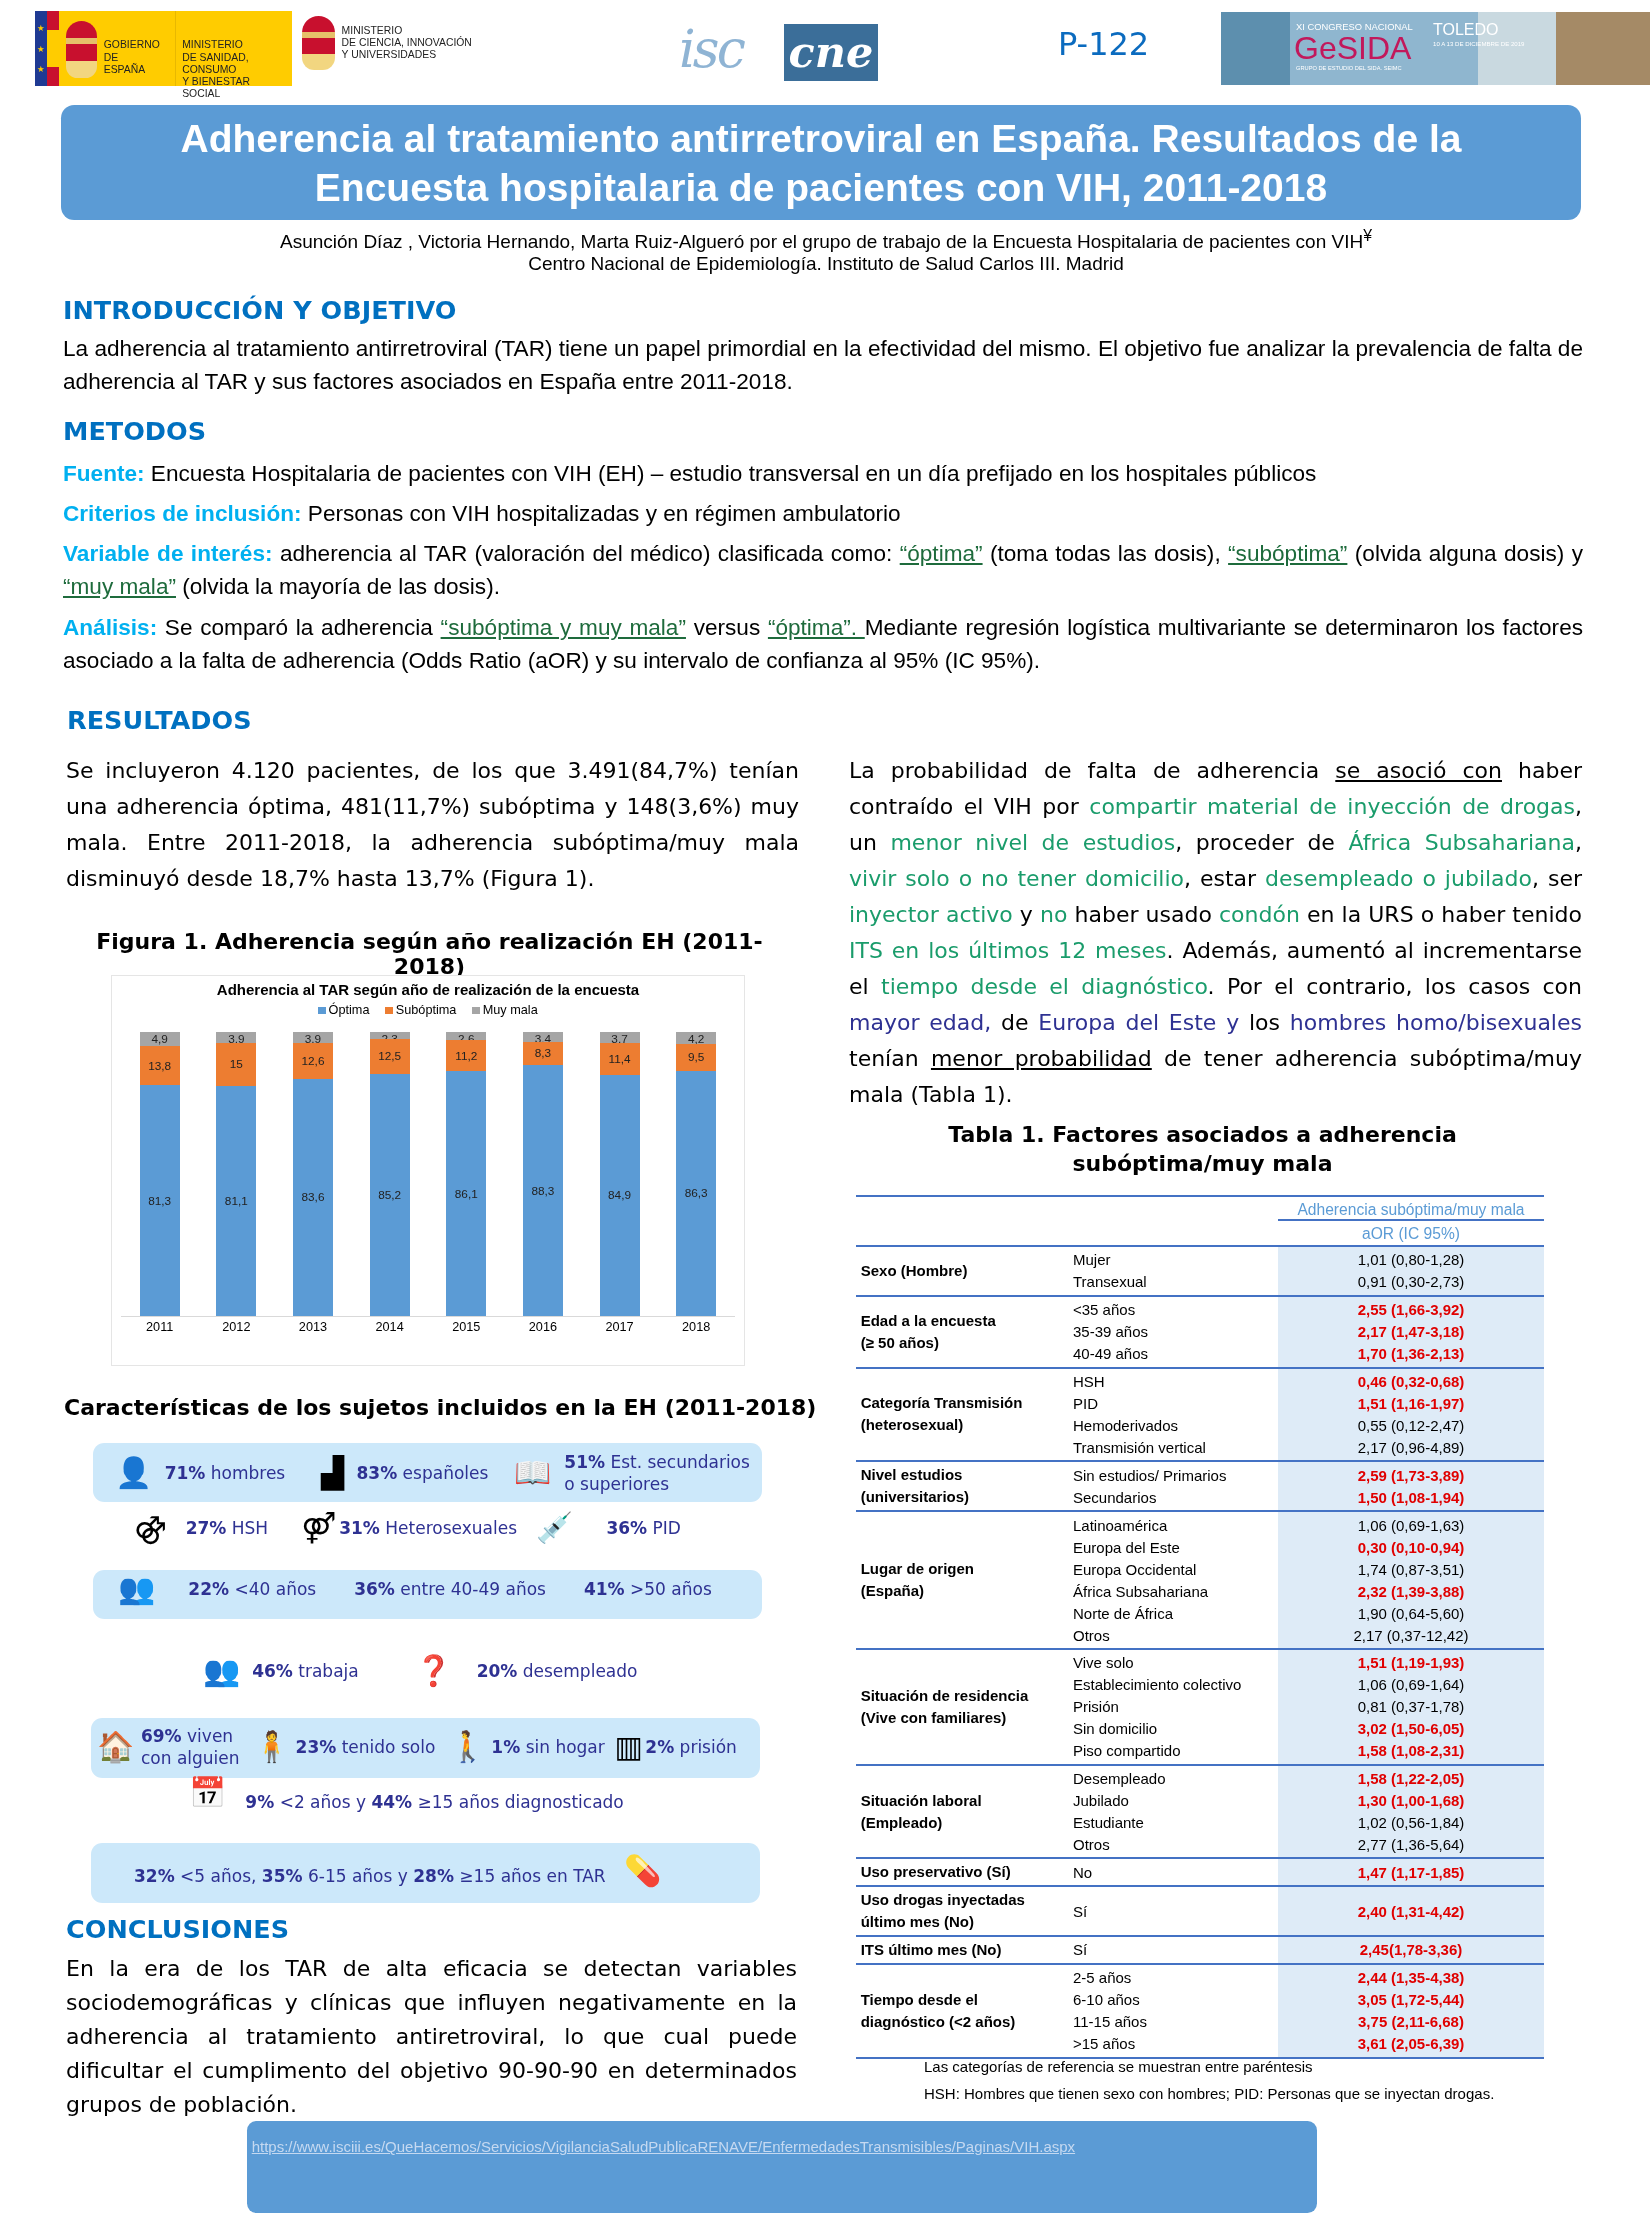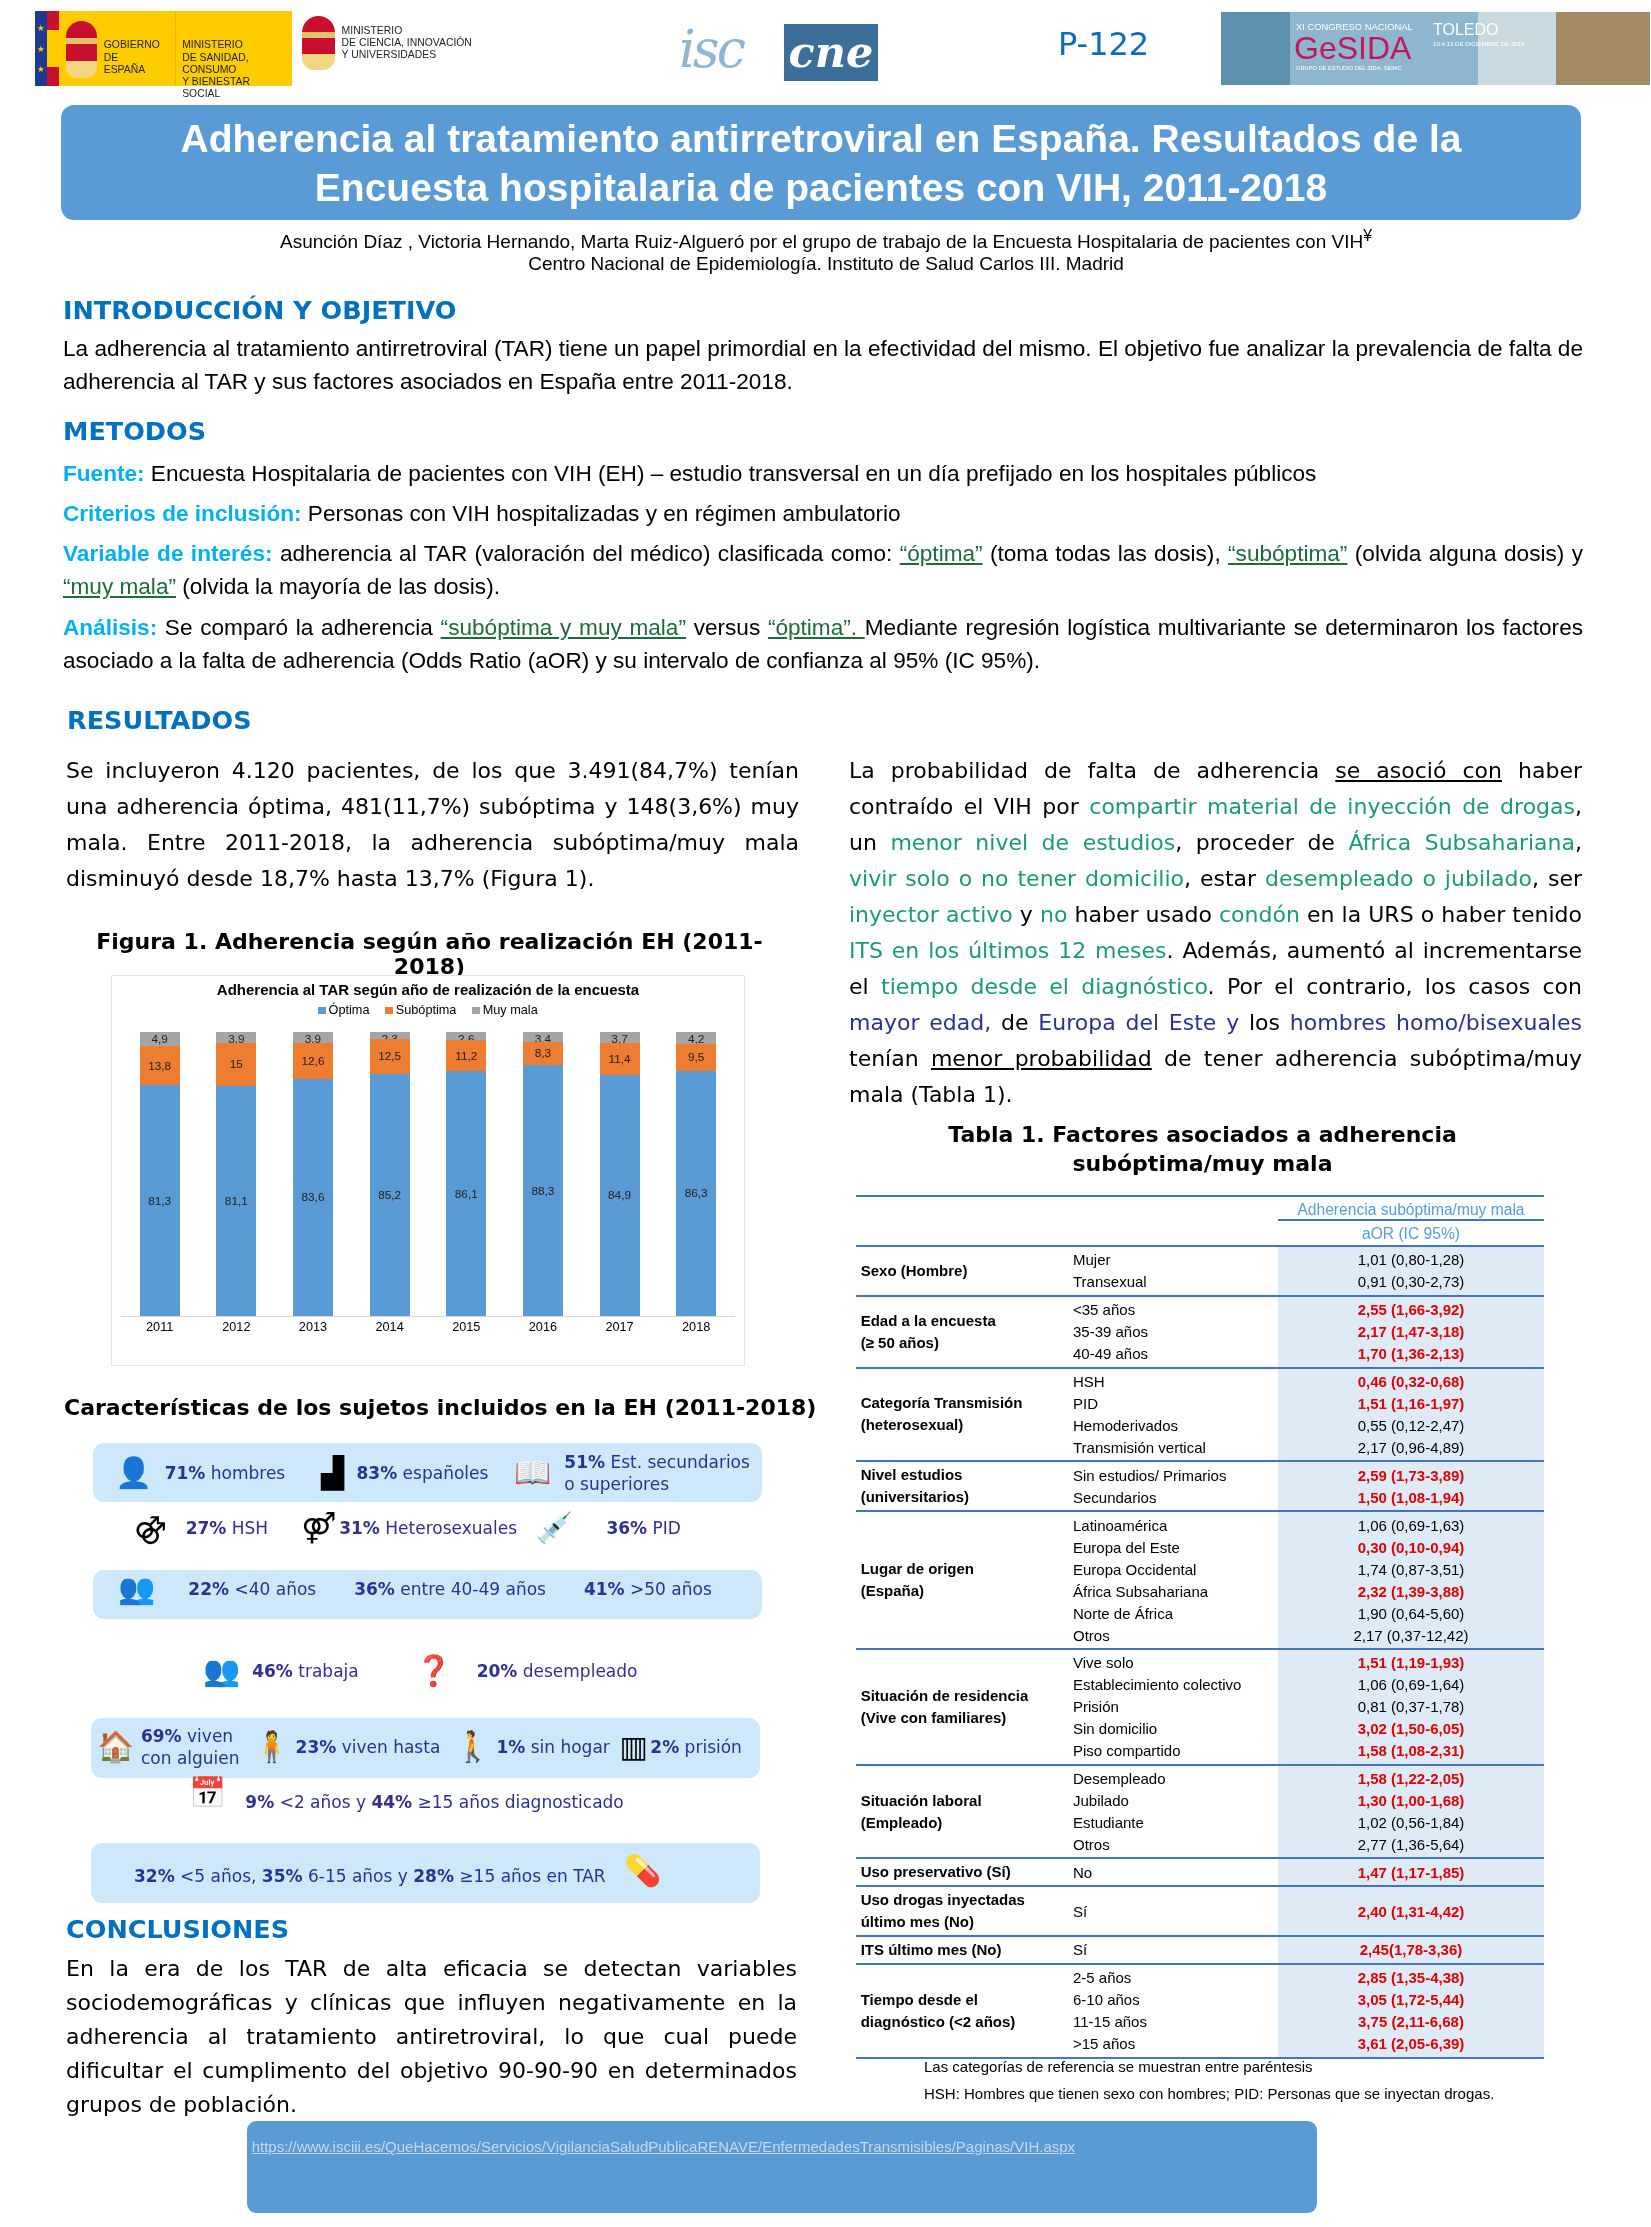--- a/index.html
+++ b/index.html
@@ -237,21 +237,21 @@
   <span style="margin-left:11.8px"><b>46%</b><span> trabaja</span></span>
   <span class="icon" style="margin-left:57px">❓</span>
   <span style="margin-left:23.6px"><b>20%</b><span> desempleado</span></span>
 </div>
 
 <div class="abs pill" style="left:91px; top:1718px; width:669px; height:60px;"></div>
 <div class="abs inf" style="left:97px; top:1725px; display:flex; align-items:center;">
   <span class="icon">🏠</span>
   <span style="margin-left:6.6px; line-height:22px"><b>69%</b><span> viven</span><br><span>con alguien</span></span>
   <span class="icon" style="margin-left:14px">🧍</span>
-  <span style="margin-left:4.7px"><b>23%</b><span> viven hasta</span></span>
+  <span style="margin-left:4.7px"><b>23%</b><span> tenido solo</span></span>
   <span class="icon" style="margin-left:14px">🚶</span>
   <span style="margin-left:4.7px"><b>1%</b><span> sin hogar</span></span>
   <span class="icon" style="margin-left:9.4px">▥</span>
   <span style="margin-left:2.8px"><b>2%</b><span> prisión</span></span>
 </div>
 
 <div class="abs inf" style="left:189px; top:1773px; display:flex; align-items:center;">
   <span class="icon">📅</span>
   <span style="margin-left:19px; margin-top:19px"><b>9%</b><span> &lt;2 años  y </span><b>44%</b><span> ≥15 años diagnosticado</span></span>
 </div>
@@ -506,21 +506,21 @@
         <div class="shade"></div>
         <div class="cat">
           <div>
             <div>Tiempo desde el</div>
             <div>diagnóstico (&lt;2 años)</div>
           </div>
         </div>
         <div class="rows">
           <div class="row">
             <div class="lv">2-5 años</div>
-            <div class="val sig">2,85 (1,35-4,38)</div>
+            <div class="val sig">2,44 (1,35-4,38)</div>
           </div>
           <div class="row">
             <div class="lv">6-10 años</div>
             <div class="val sig">3,05 (1,72-5,44)</div>
           </div>
           <div class="row">
             <div class="lv">11-15 años</div>
             <div class="val sig">3,75 (2,11-6,68)</div>
           </div>
           <div class="row">

